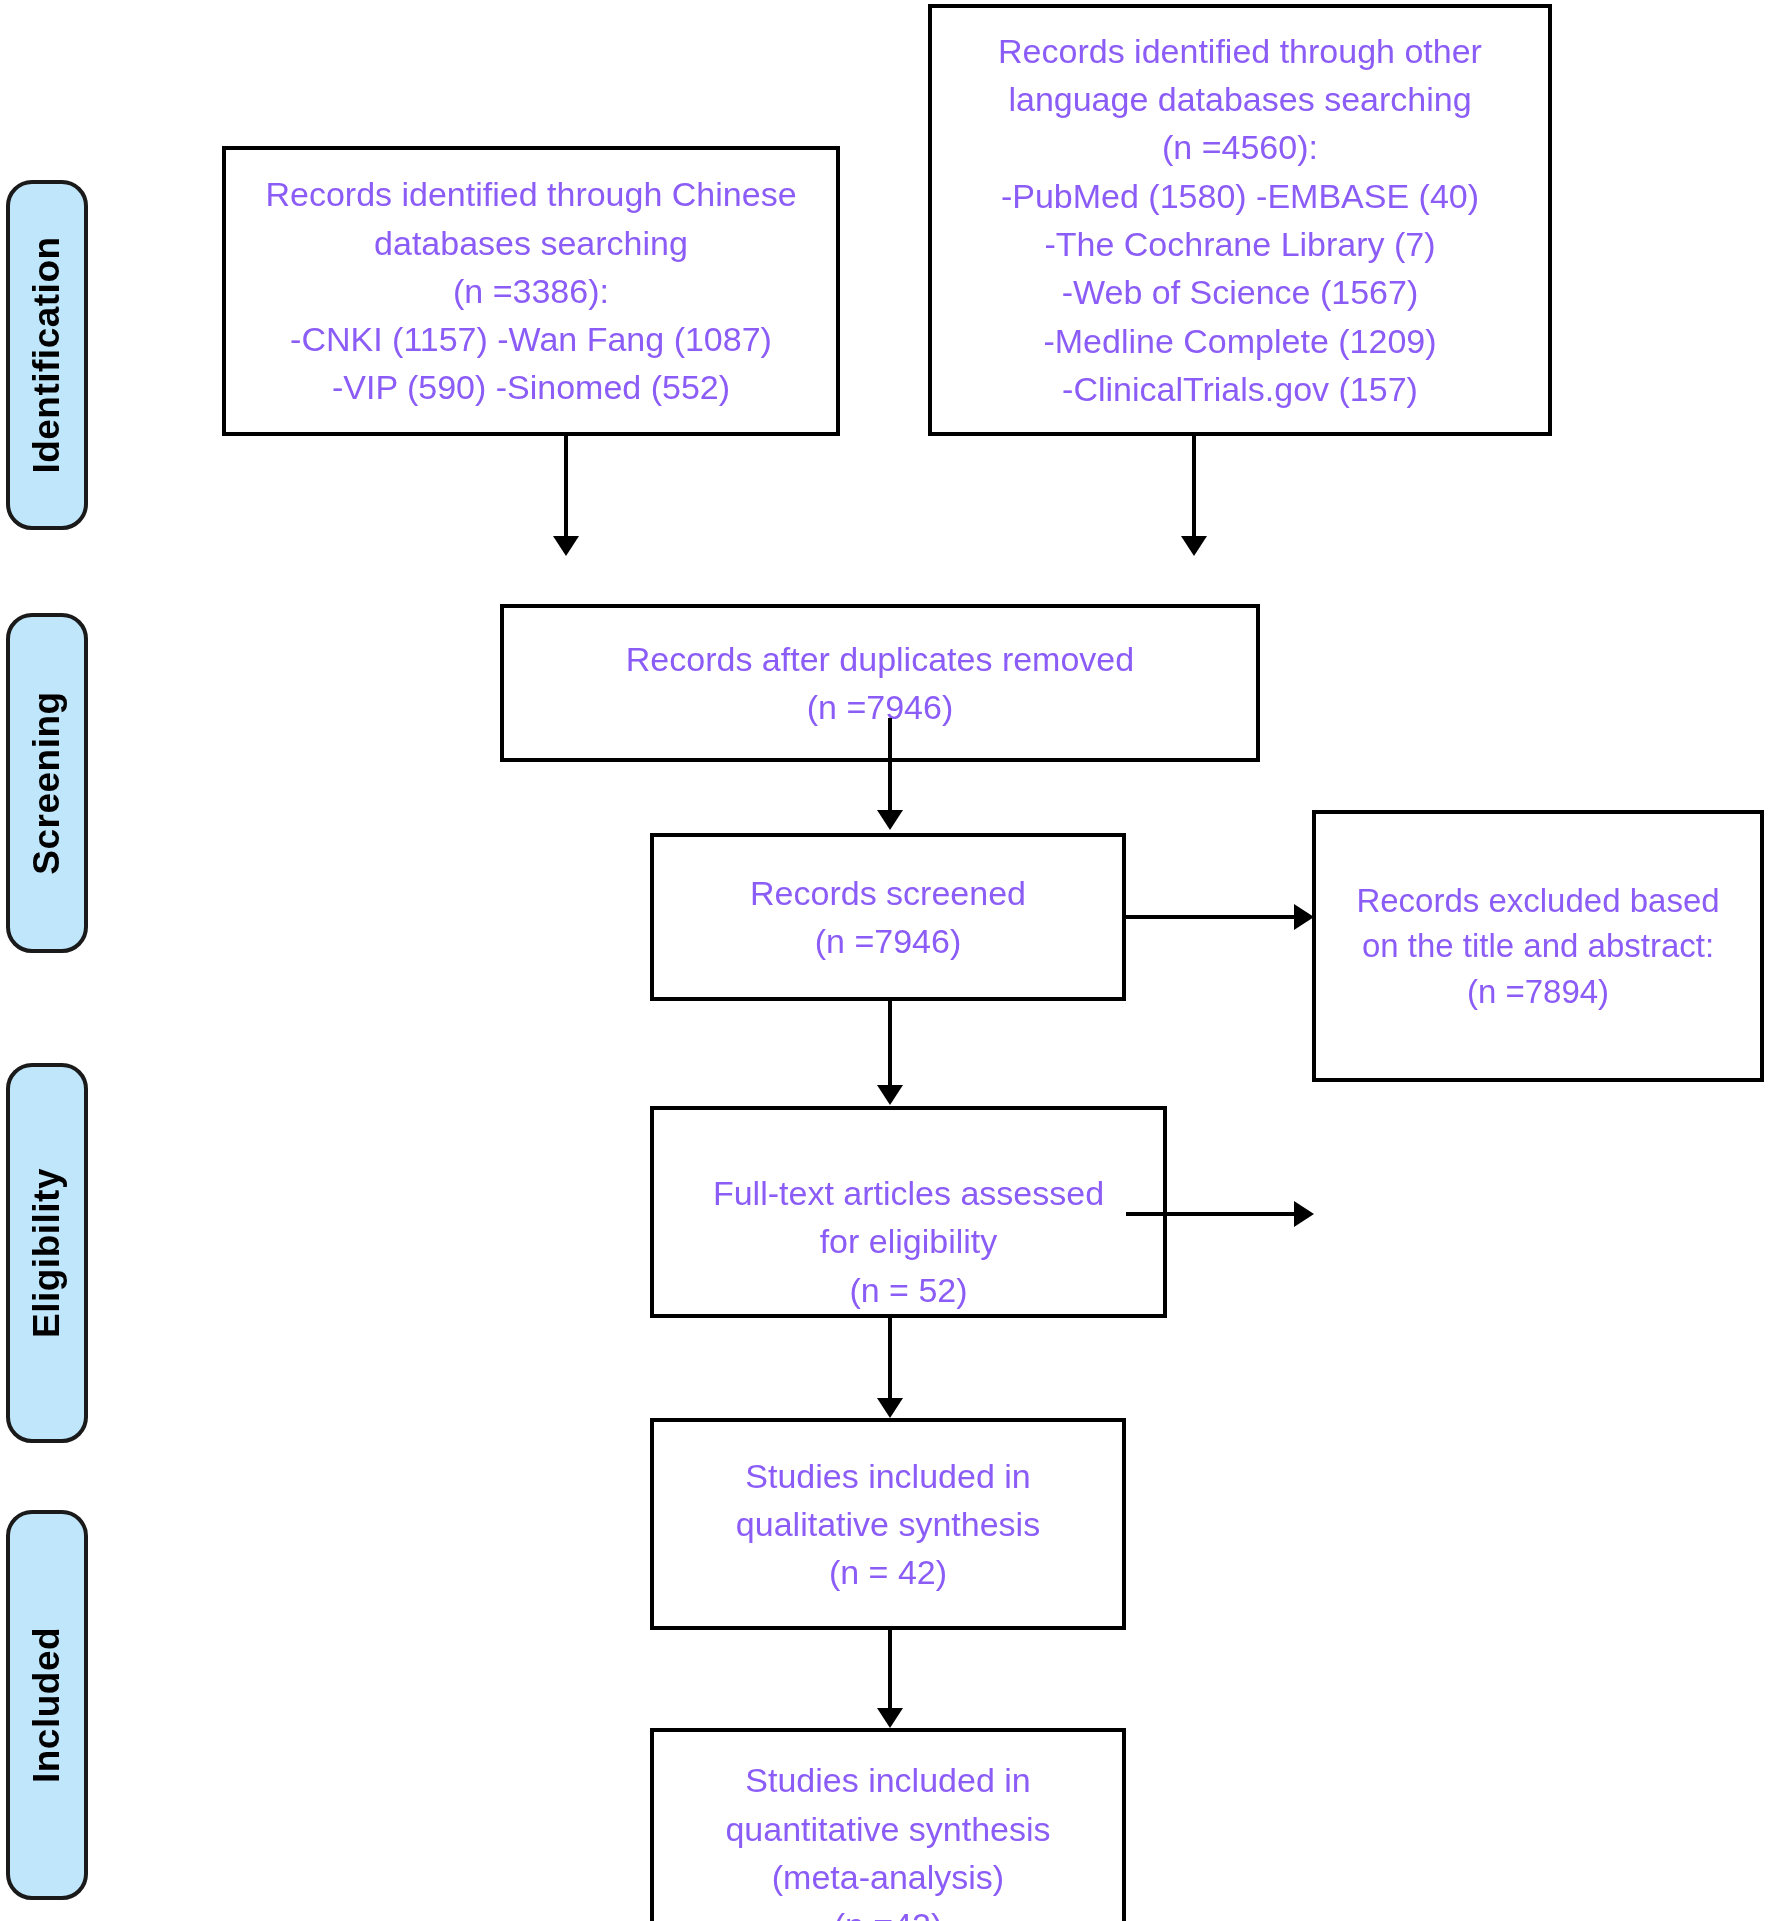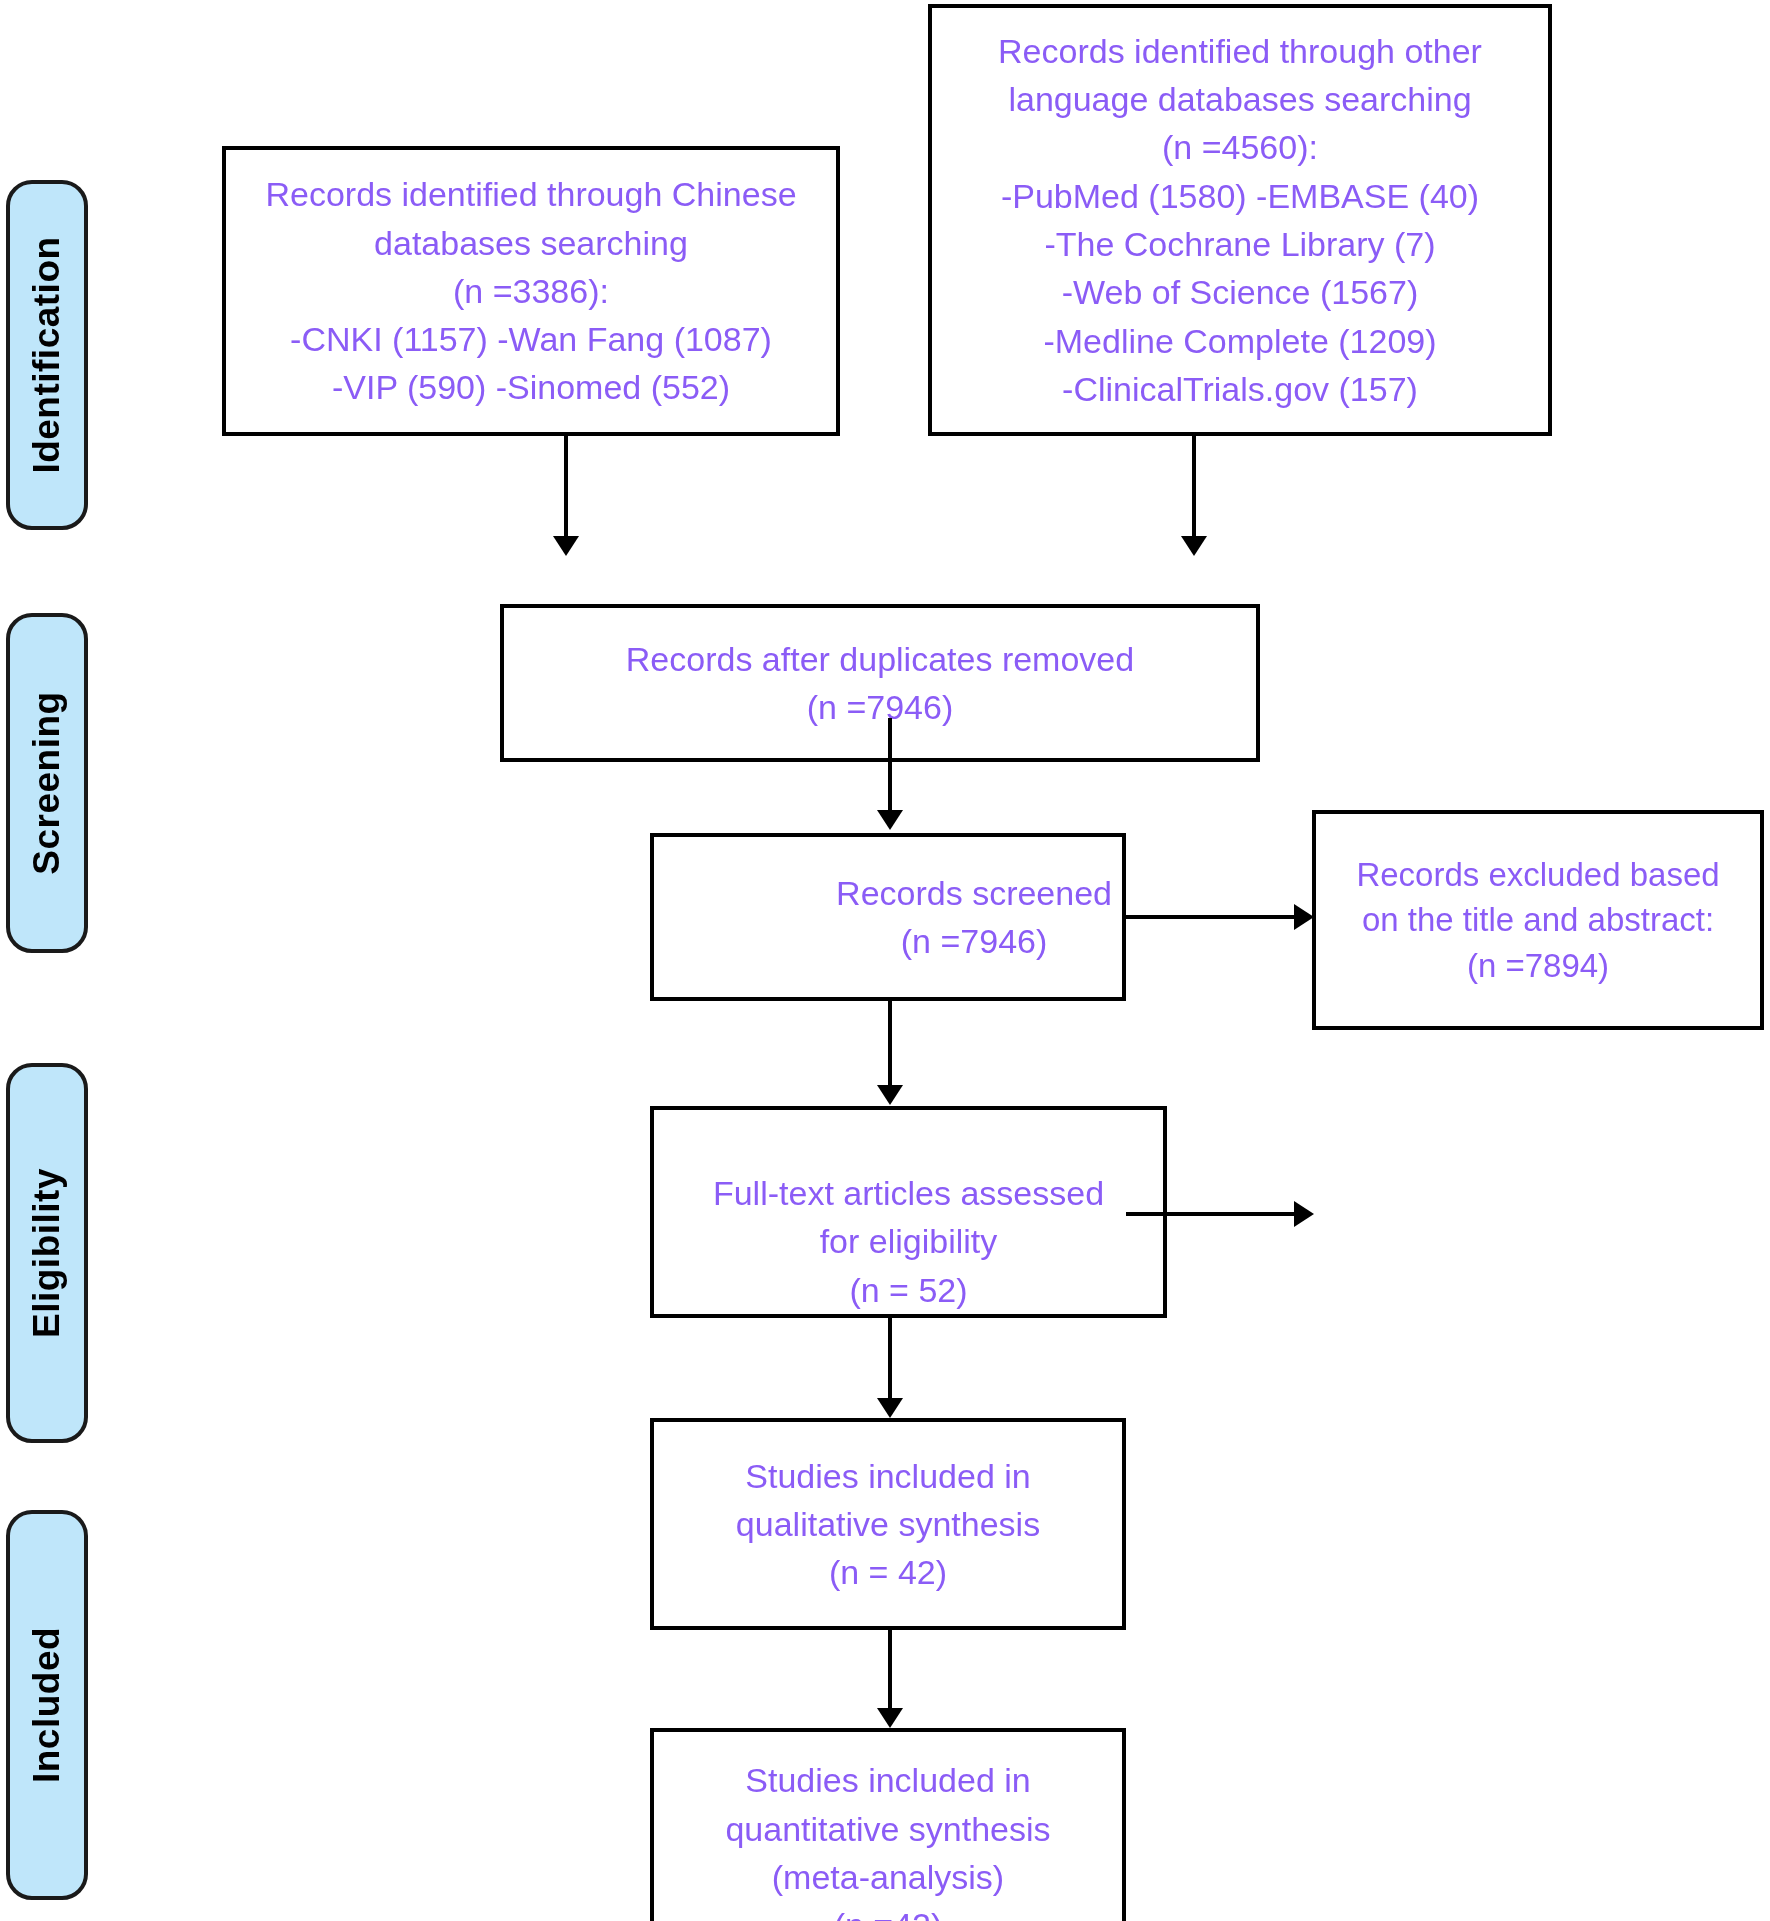--- a/index.html
+++ b/index.html
@@ -130,29 +130,29 @@
   <div class="arrow-down" style="left:1181px; top:536px;"></div>
 
   <div class="node" style="left:500px; top:560px; width:760px; height:158px;margin-top:44px;">
     <span class="node-text">Records after duplicates removed
 (n =7946)</span>
   </div>
 
   <div class="vline" style="left:888px; top:718px; height:92px;"></div>
   <div class="arrow-down" style="left:877px; top:810px;"></div>
 
-  <div class="node" style="left:650px; top:833px; width:476px; height:168px;justify-content:flex-end;">
+  <div class="node" style="left:650px; top:833px; width:476px; height:168px;">
     <span class="node-text">Records screened
 (n =7946)</span>
   </div>
 
   <div class="hline" style="left:1126px; top:915px; width:168px;"></div>
   <div class="arrow-right" style="left:1294px; top:904px;"></div>
 
-  <div class="node tight" style="left:1312px; top:810px; width:452px; height:220px;">
+  <div class="node tight" style="left:1312px; top:810px; width:452px; height:272px;">
     <span class="node-text">Records excluded based
 on the title and abstract:
 (n =7894)</span>
   </div>
 
   <div class="vline" style="left:888px; top:1001px; height:84px;"></div>
   <div class="arrow-down" style="left:877px; top:1085px;"></div>
 
   <div class="node" style="left:650px; top:1106px; width:517px; height:212px;align-items:flex-end;">
     <span class="node-text">Full-text articles assessed

